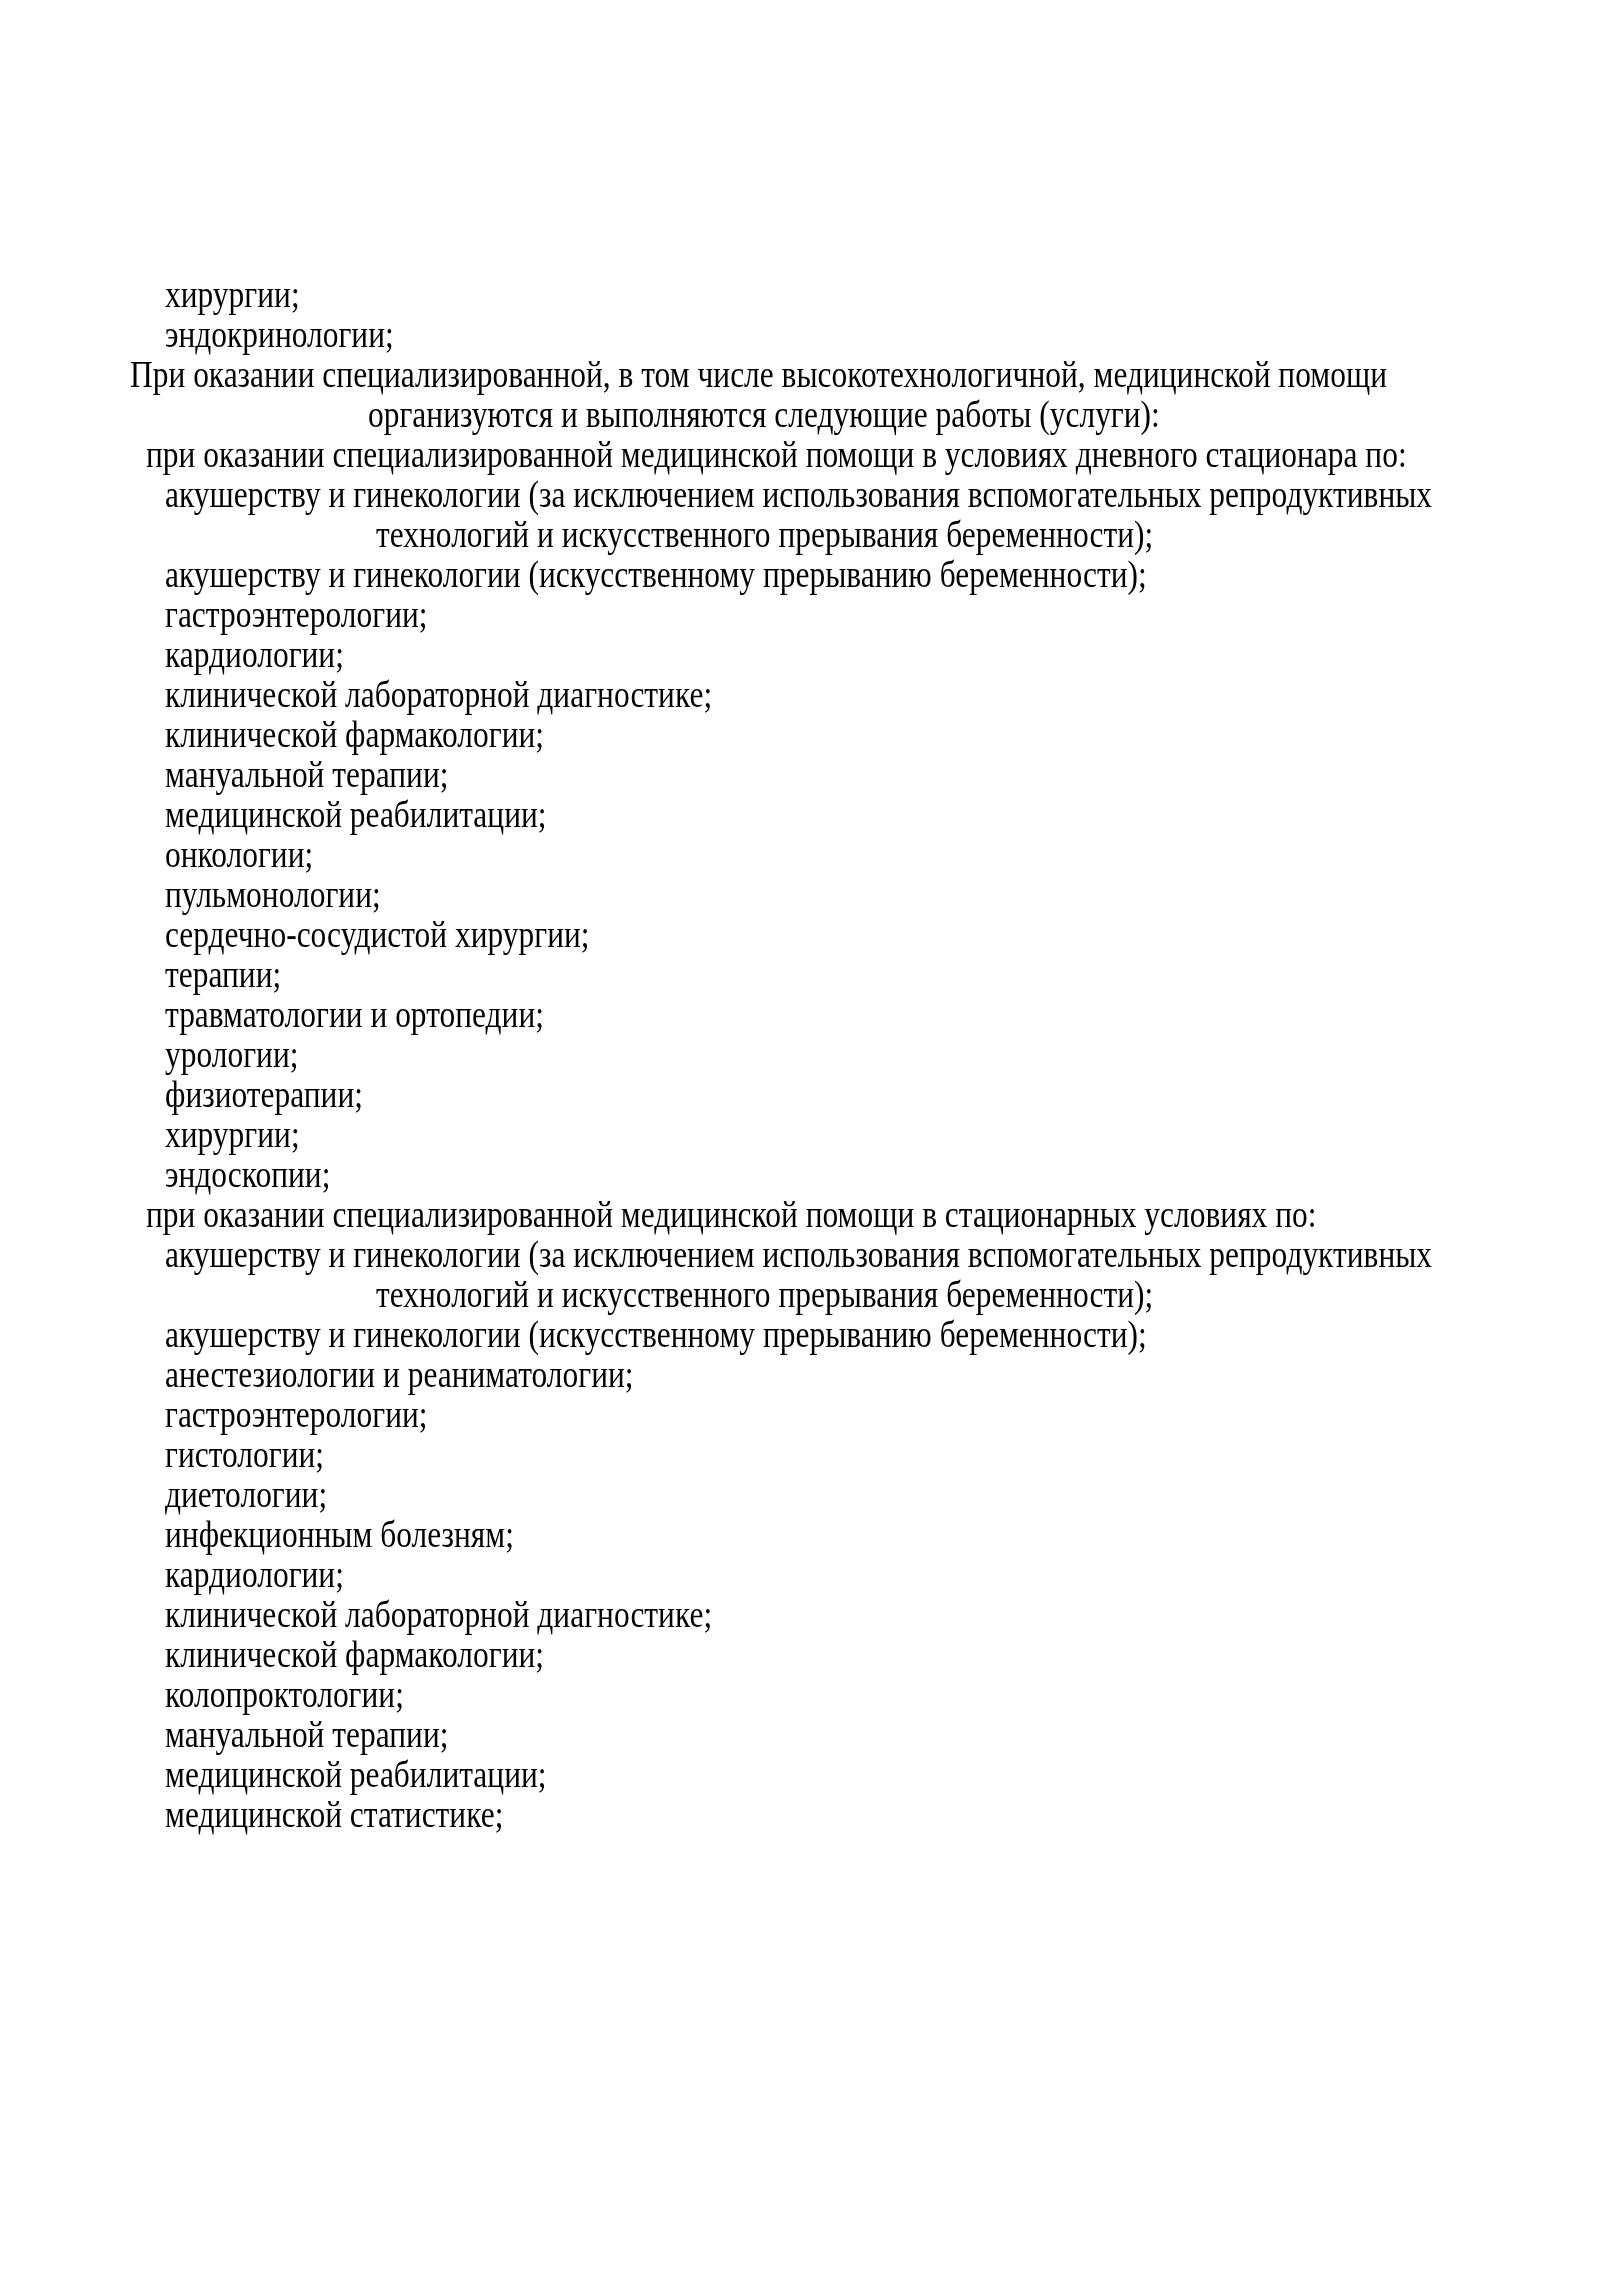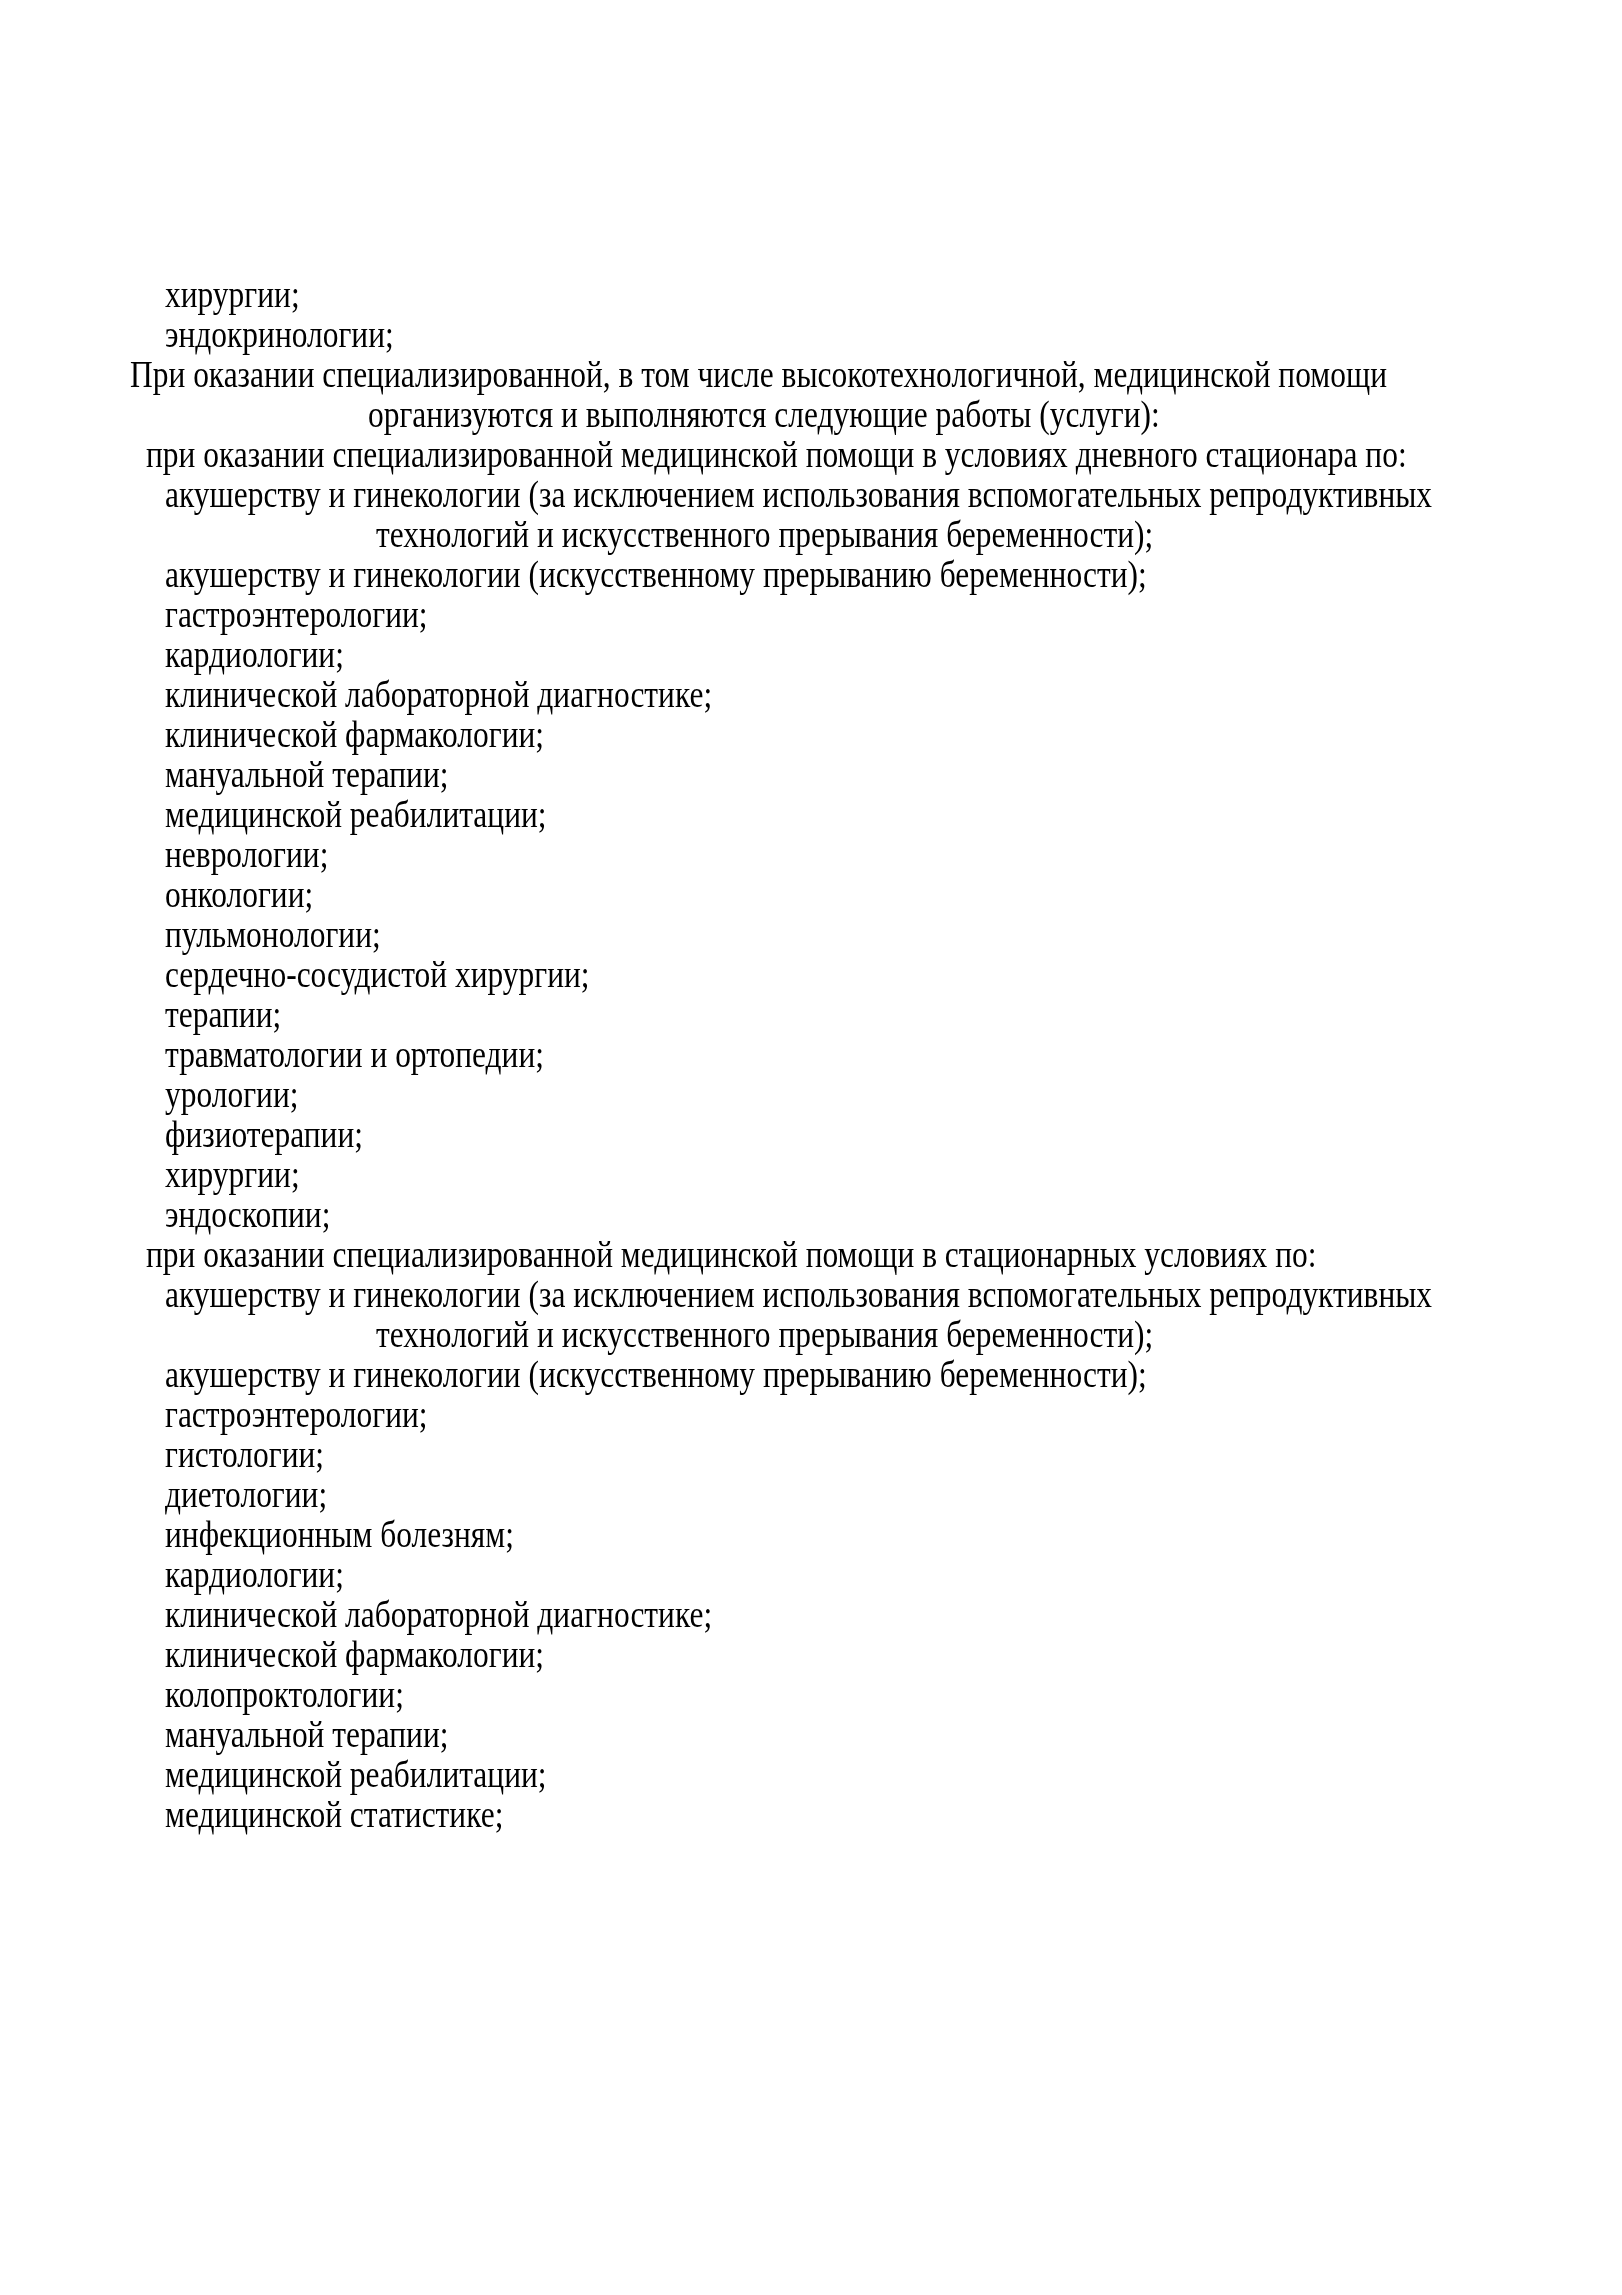--- a/index.html
+++ b/index.html
@@ -53,34 +53,34 @@
       <div class="line indent-sub"><span class="line-text">при оказании специализированной медицинской помощи в условиях дневного стационара по:</span></div>
       <div class="line indent-item"><span class="line-text">акушерству и гинекологии (за исключением использования вспомогательных репродуктивных</span></div>
       <div class="line indent-margin"><span class="line-text">технологий и искусственного прерывания беременности);</span></div>
       <div class="line indent-item"><span class="line-text">акушерству и гинекологии (искусственному прерыванию беременности);</span></div>
       <div class="line indent-item"><span class="line-text">гастроэнтерологии;</span></div>
       <div class="line indent-item"><span class="line-text">кардиологии;</span></div>
       <div class="line indent-item"><span class="line-text">клинической лабораторной диагностике;</span></div>
       <div class="line indent-item"><span class="line-text">клинической фармакологии;</span></div>
       <div class="line indent-item"><span class="line-text">мануальной терапии;</span></div>
       <div class="line indent-item"><span class="line-text">медицинской реабилитации;</span></div>
-      <div class="line indent-item"><span class="line-text">неврологии;</span></div>
       <div class="line indent-item"><span class="line-text">онкологии;</span></div>
       <div class="line indent-item"><span class="line-text">пульмонологии;</span></div>
       <div class="line indent-item"><span class="line-text">сердечно-сосудистой хирургии;</span></div>
       <div class="line indent-item"><span class="line-text">терапии;</span></div>
       <div class="line indent-item"><span class="line-text">травматологии и ортопедии;</span></div>
       <div class="line indent-item"><span class="line-text">урологии;</span></div>
       <div class="line indent-item"><span class="line-text">физиотерапии;</span></div>
       <div class="line indent-item"><span class="line-text">хирургии;</span></div>
       <div class="line indent-item"><span class="line-text">эндоскопии;</span></div>
       <div class="line indent-sub"><span class="line-text">при оказании специализированной медицинской помощи в стационарных условиях по:</span></div>
       <div class="line indent-item"><span class="line-text">акушерству и гинекологии (за исключением использования вспомогательных репродуктивных</span></div>
       <div class="line indent-margin"><span class="line-text">технологий и искусственного прерывания беременности);</span></div>
       <div class="line indent-item"><span class="line-text">акушерству и гинекологии (искусственному прерыванию беременности);</span></div>
+      <div class="line indent-item"><span class="line-text">анестезиологии и реаниматологии;</span></div>
       <div class="line indent-item"><span class="line-text">гастроэнтерологии;</span></div>
       <div class="line indent-item"><span class="line-text">гистологии;</span></div>
       <div class="line indent-item"><span class="line-text">диетологии;</span></div>
       <div class="line indent-item"><span class="line-text">инфекционным болезням;</span></div>
       <div class="line indent-item"><span class="line-text">кардиологии;</span></div>
       <div class="line indent-item"><span class="line-text">клинической лабораторной диагностике;</span></div>
       <div class="line indent-item"><span class="line-text">клинической фармакологии;</span></div>
       <div class="line indent-item"><span class="line-text">колопроктологии;</span></div>
       <div class="line indent-item"><span class="line-text">мануальной терапии;</span></div>
       <div class="line indent-item"><span class="line-text">медицинской реабилитации;</span></div>

